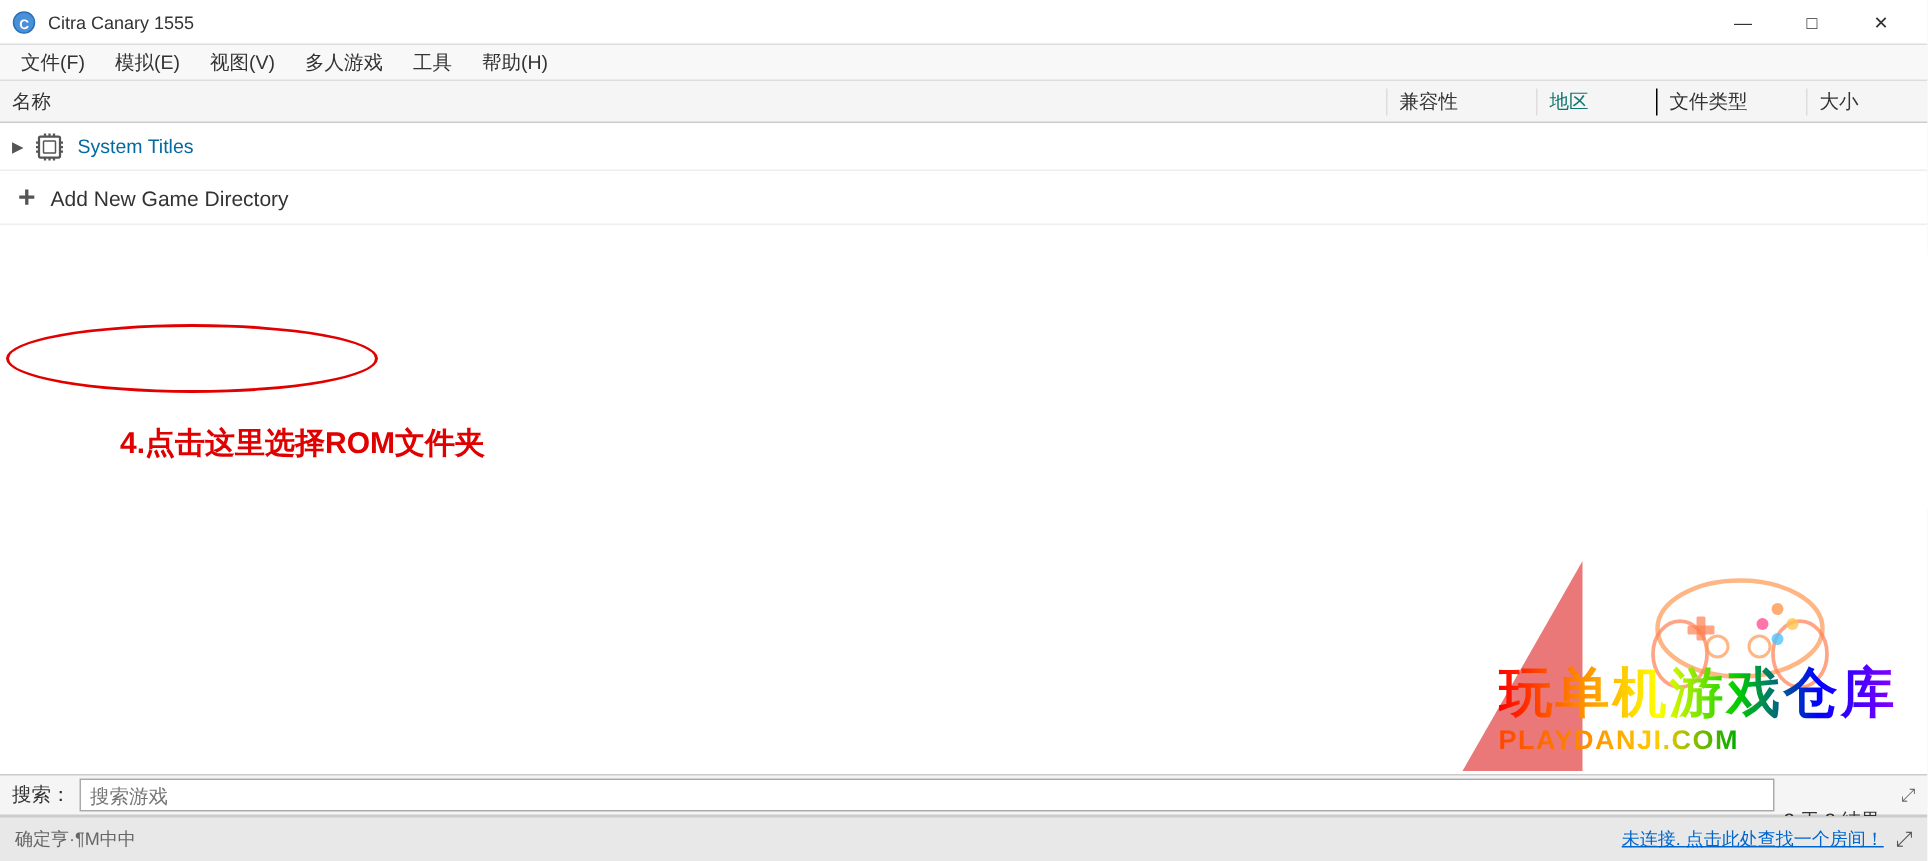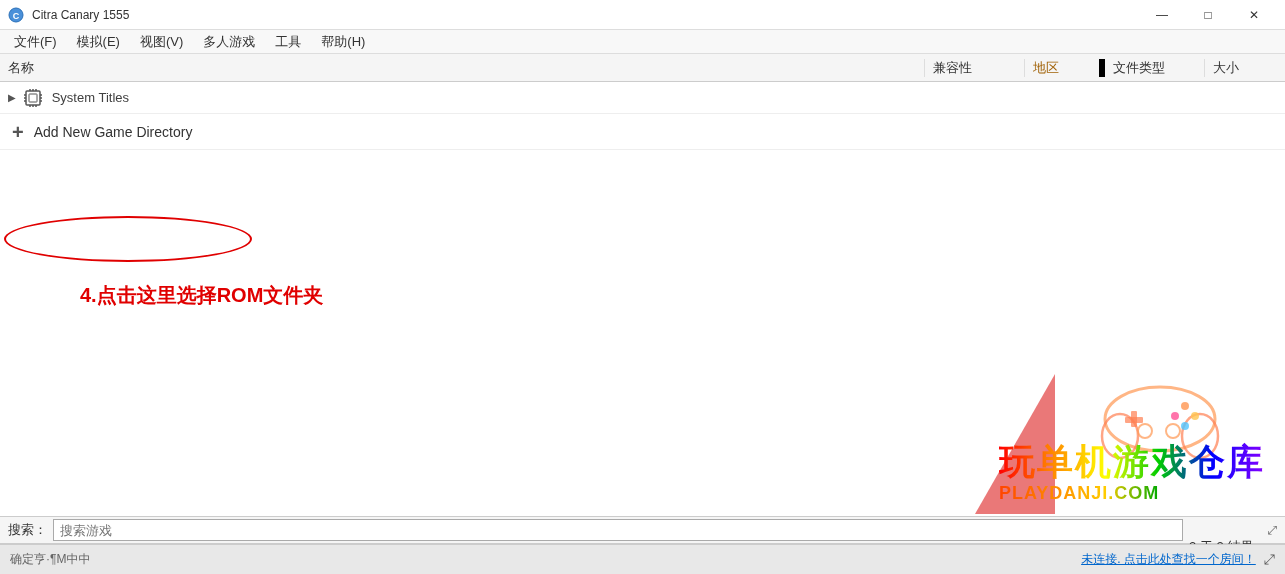--- a/index.html
+++ b/index.html
@@ -93,22 +93,22 @@
       width: 100px;
       padding: 0 8px;
       font-size: 13px;
       color: #333;
       border-right: 1px solid #ddd;
     }
     .th-region {
       width: 80px;
       padding: 0 8px;
       font-size: 13px;
-      color: #a16207;
-      border-right: 6px solid #000000;
+      color: #0f766e;
+      border-right: 1px solid #000000;
     }
     .th-filetype {
       width: 100px;
       padding: 0 8px;
       font-size: 13px;
       color: #333;
       border-right: 1px solid #ddd;
     }
     .th-size {
       width: 80px;
@@ -132,21 +132,21 @@
       color: #555;
       margin-right: 6px;
     }
     .chip-icon {
       width: 22px;
       height: 22px;
       margin-right: 8px;
     }
     .system-titles-label {
       font-size: 13px;
-      color: #404040;
+      color: #0369a1;
     }
 
     
     .add-game-row {
       display: flex;
       align-items: center;
       height: 36px;
       padding: 0 12px;
       cursor: pointer;
       background: #fff;

